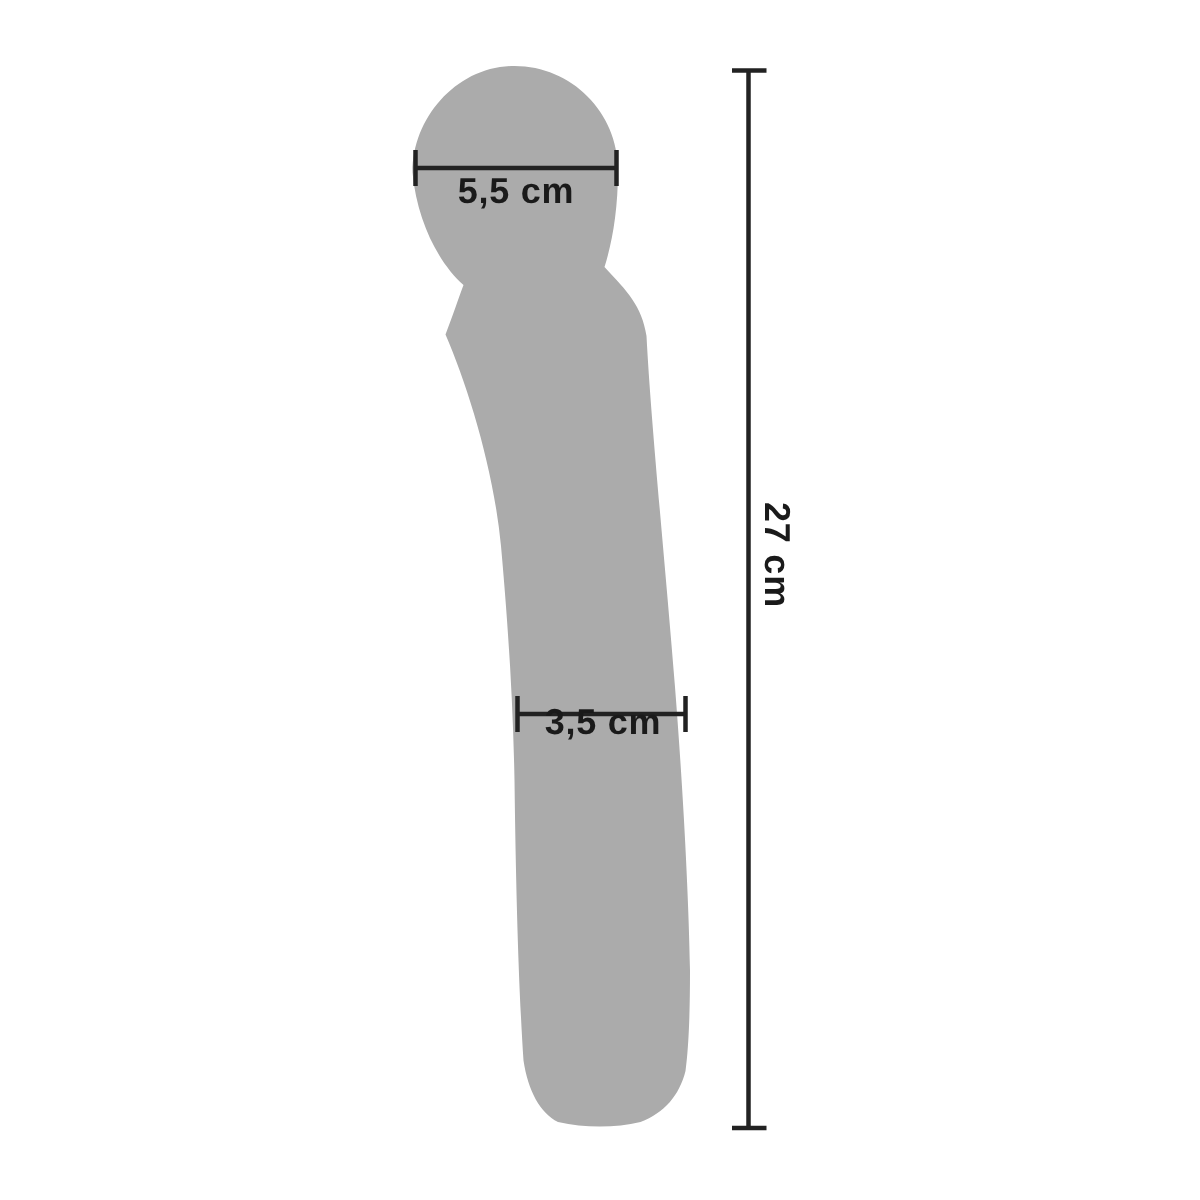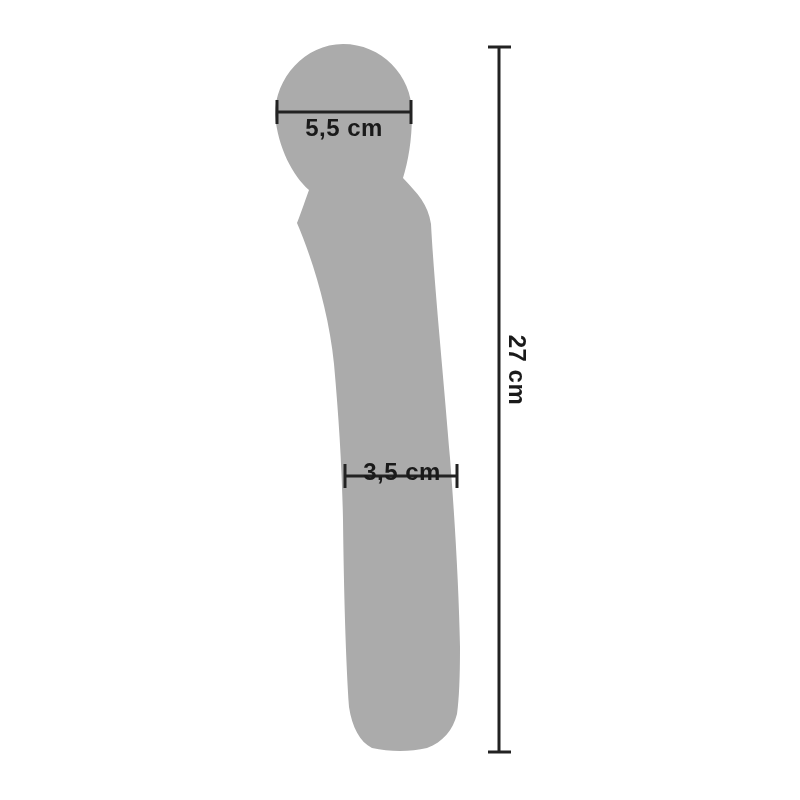--- a/index.html
+++ b/index.html
@@ -29,21 +29,21 @@
     white-space: nowrap;
     letter-spacing: 0.5px;
   }
   #head-width-label {
     left: 344px;
     top: 114px;
     transform: translateX(-50%);
   }
   #shaft-width-label {
     left: 402px;
-    top: 458px;
+    top: 468px;
     transform: translateX(-50%);
   }
   #total-length-label {
     left: 517px;
     top: 370px;
     transform: translate(-50%, -50%) rotate(90deg);
   }
 </style>
 </head>
 <body>

